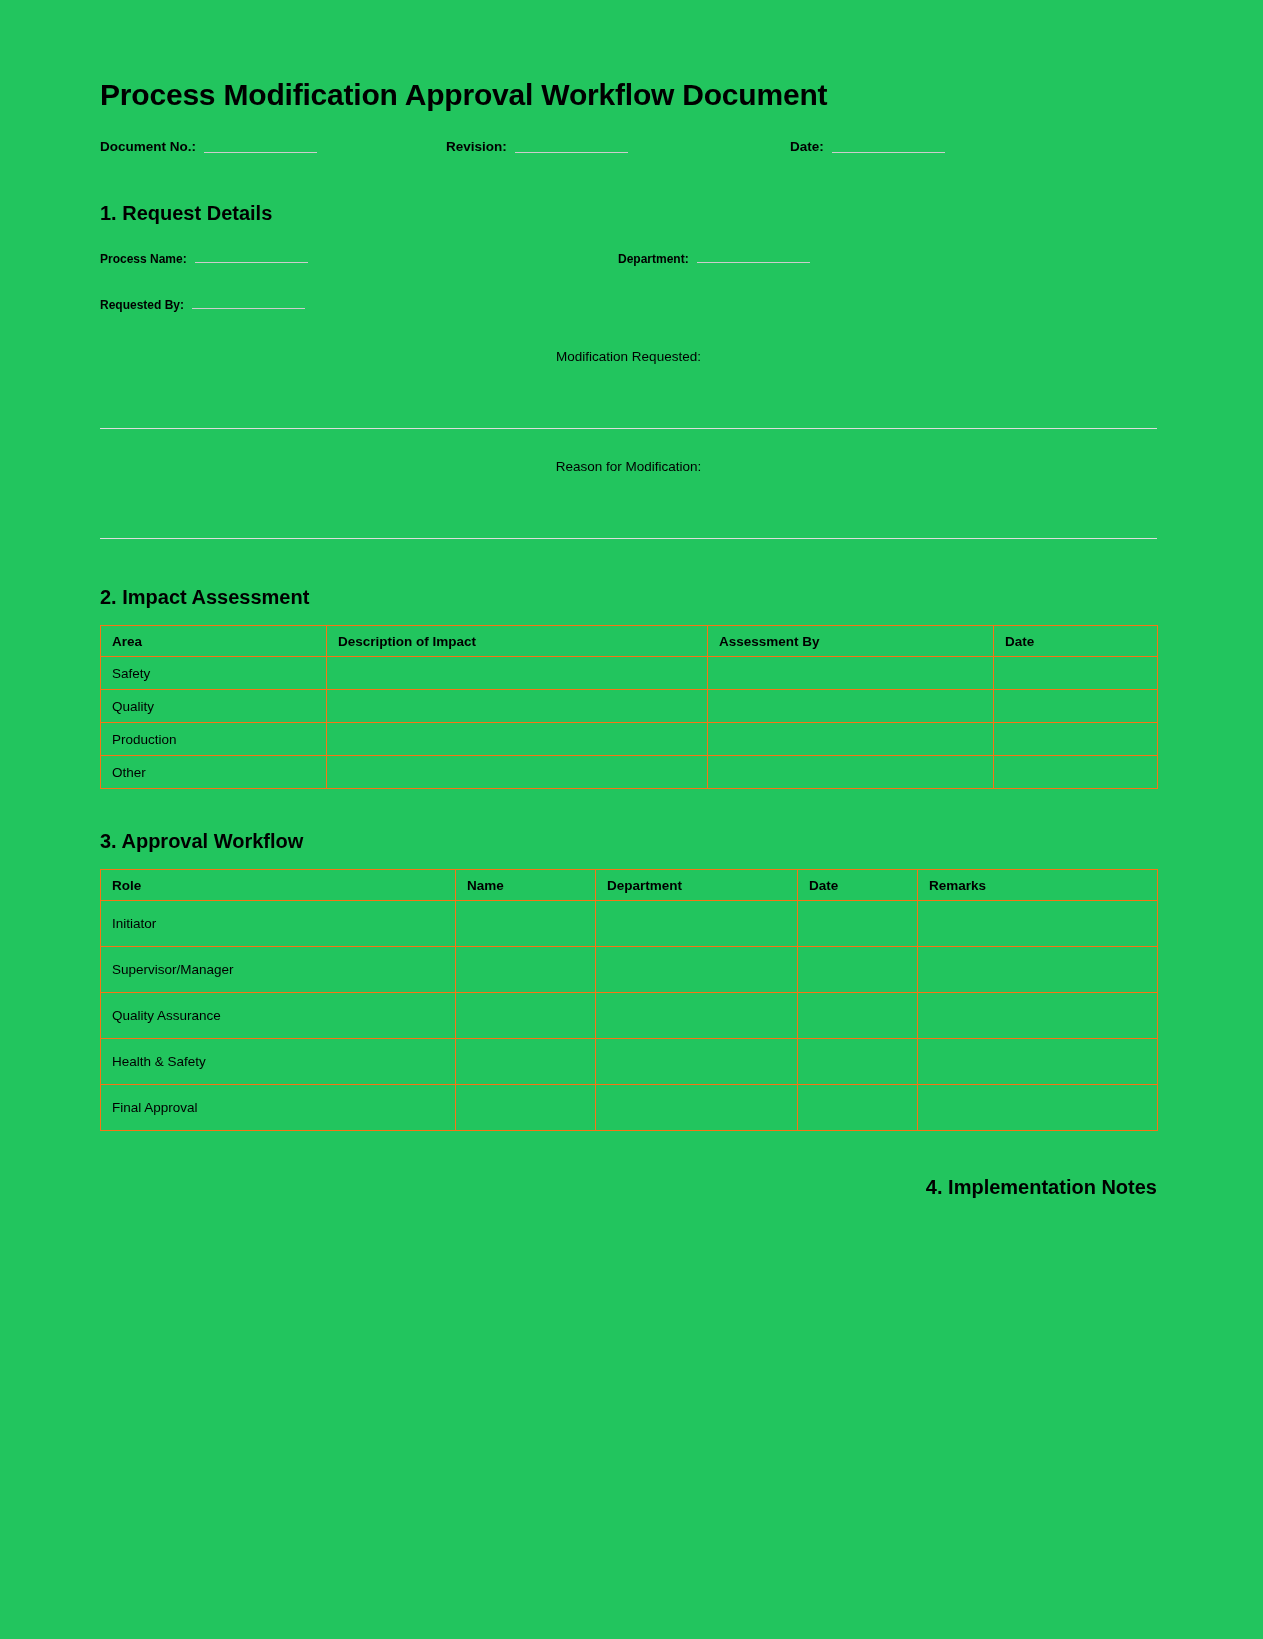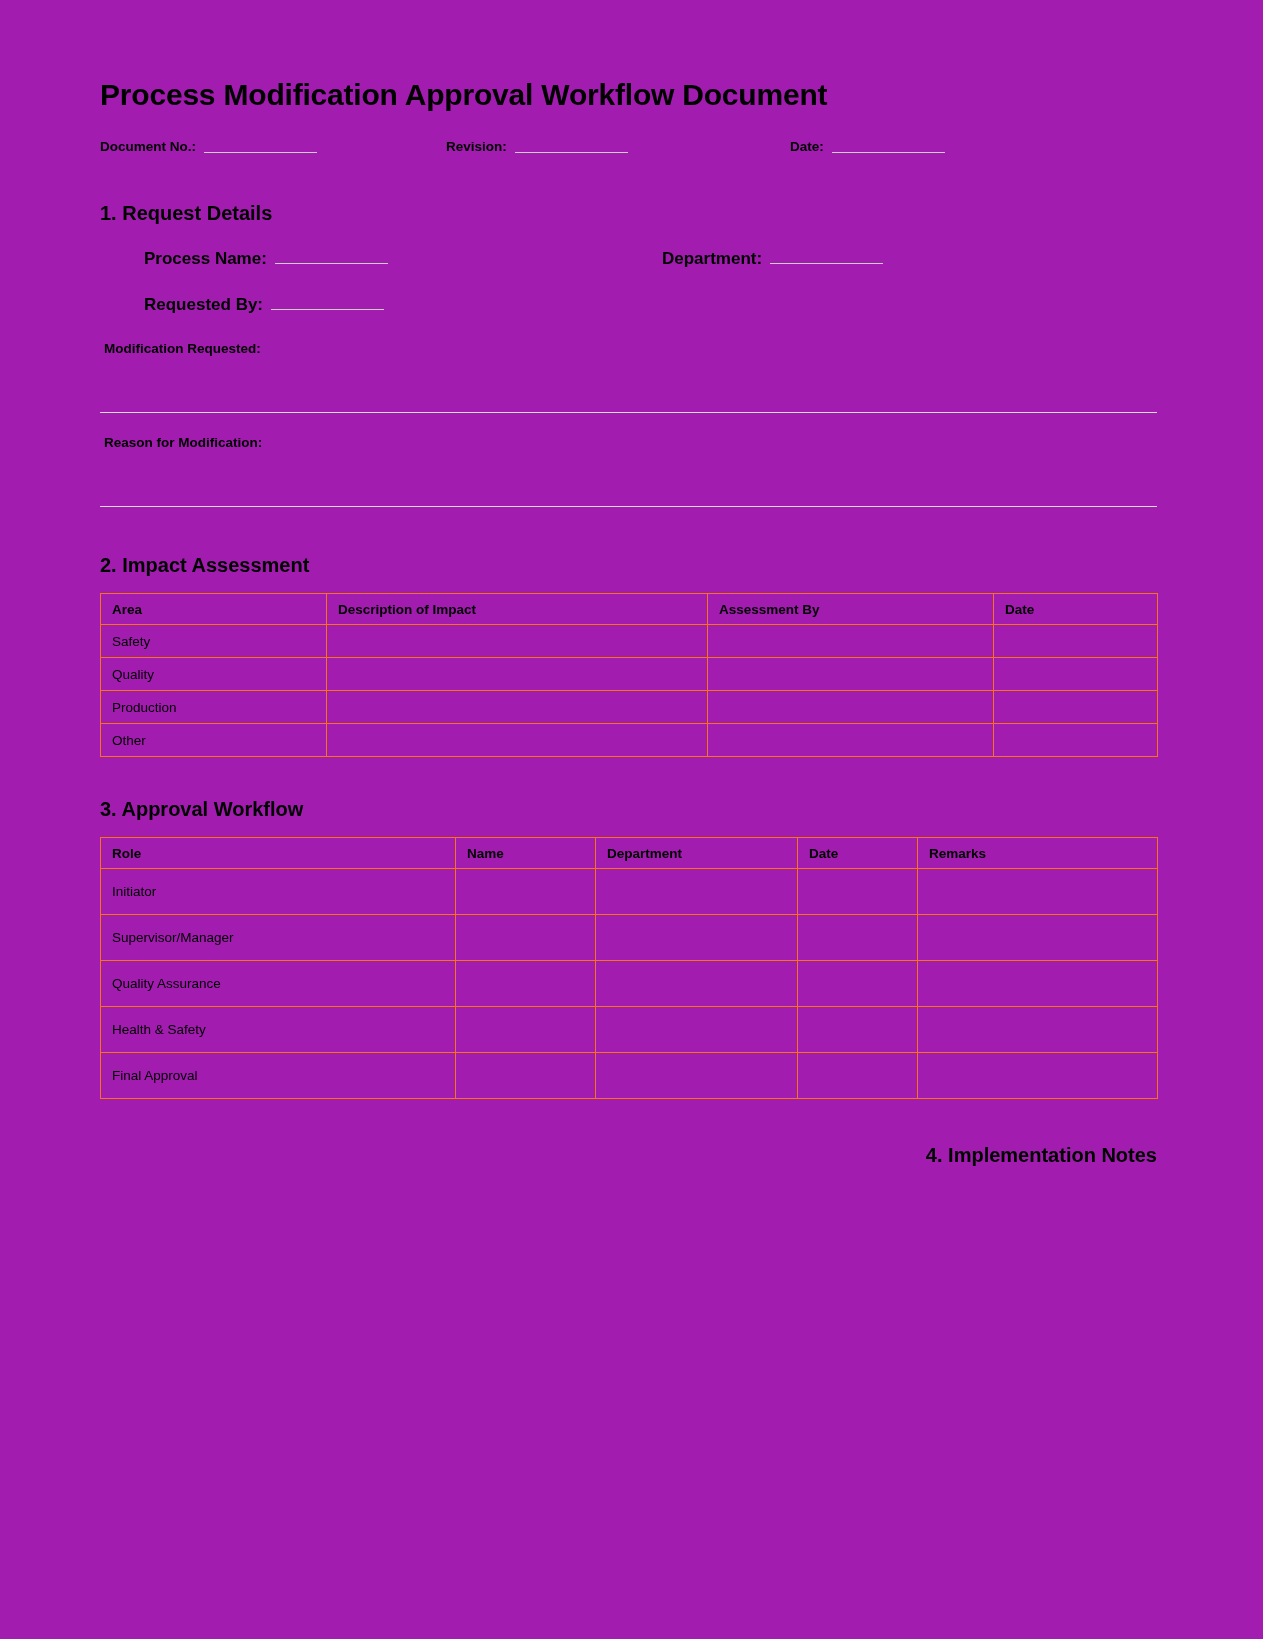--- a/index.html
+++ b/index.html
@@ -11,21 +11,21 @@
     width: 1263px;
     height: 1639px;
     font-family: "Liberation Sans", sans-serif;
     color: #000000;
     -webkit-font-smoothing: antialiased;
   }
   .page {
     position: relative;
     width: 1263px;
     height: 1639px;
-    background: #a21caf;
+    background: #22c55e;
     box-sizing: border-box;
     padding: 0;
   }
   .content {
     position: absolute;
     left: 100px;
     top: 0;
     width: 1057px;
   }
 
@@ -78,38 +78,38 @@
   .sec1-h { margin-top: 36px; }
   .sec2-h { margin-top: 46px; }
   .sec3-h { margin-top: 40px; }
   .sec4-h { margin-top: 44px; text-align: right; }
 
   
   .req-row {
     position: relative;
     height: 24px;
     margin-top: 24px;
-    font-size: 17px;
-    font-weight: bold;
-    margin-left: 44px;
+    font-size: 12px;
+    font-weight: bold;
   }
   .rf { position: absolute; top: 0; white-space: nowrap; display: flex; align-items: baseline; }
   .rf-process { left: 0; }
   .rf-process .rule { width: 113px; }
   .rf-dept { left: 518px; }
   .rf-dept .rule { width: 113px; }
   .rf-by { left: 0; }
   .rf-by .rule { width: 113px; }
   .req-row-2 { margin-top: 22px; text-align: right; }
 
   .block-label {
     font-size: 13.5px;
-    font-weight: bold;
-    margin: 4px;
+    font-weight: normal;
+    margin: 12px;
     padding-top: 18px;
+    text-align: center;
   }
   .write-area {
     height: 52px;
   }
   .write-area-2 {
     height: 52px;
   }
   .sep-line {
     border: 0;
     border-top: 1px solid #dddddd;

